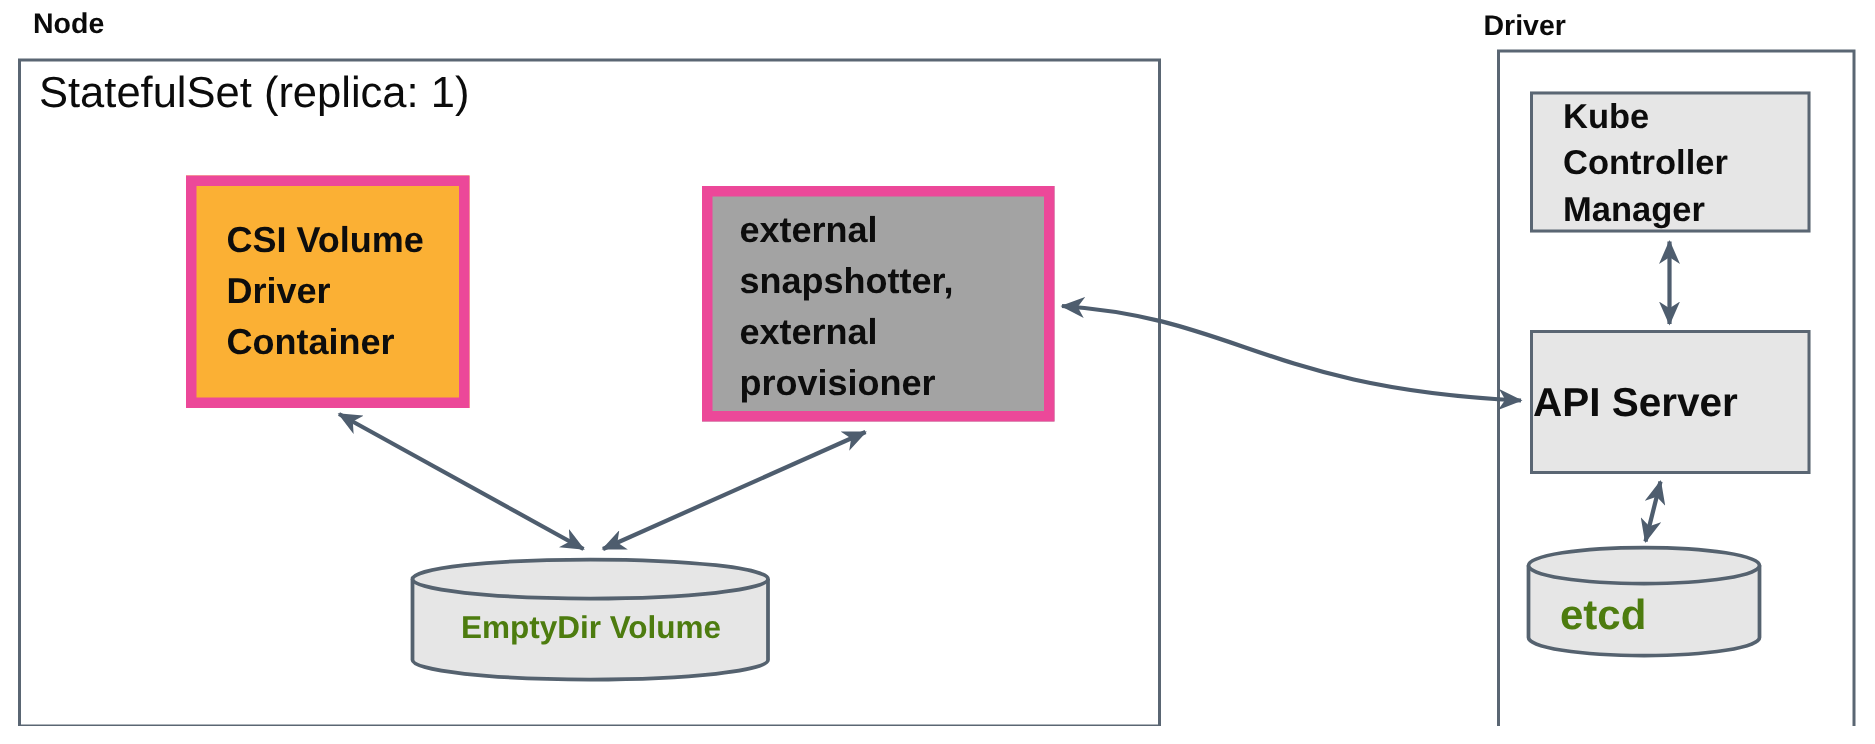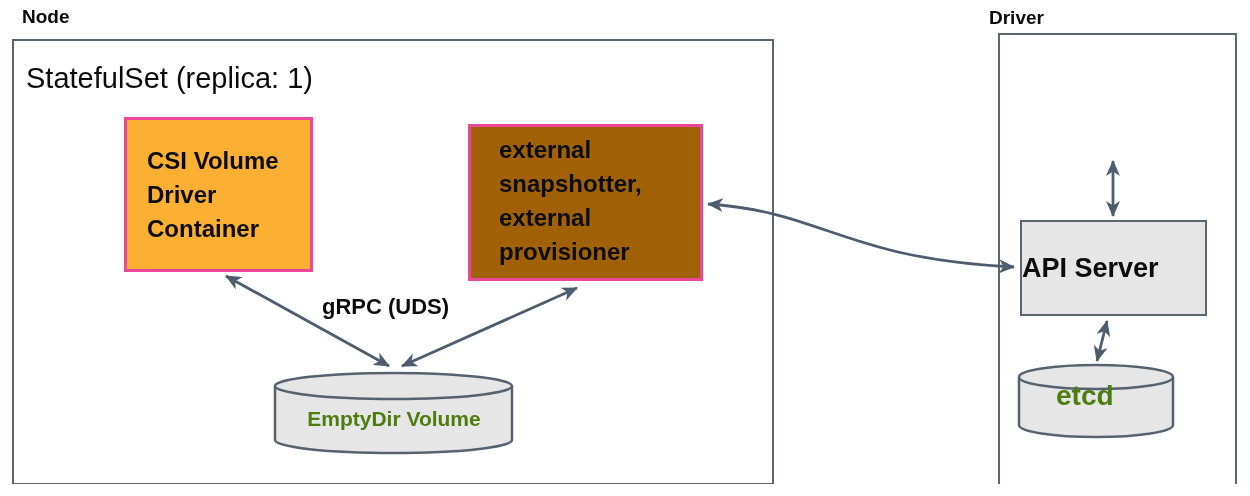--- a/index.html
+++ b/index.html
@@ -30,42 +30,41 @@
   }
   .outer-box.node-box   { left: 12px;  top: 39px; width: 762px; height: 446px; }
   .outer-box.master-box { left: 998px; top: 33px; width: 239px; height: 453px; }
 
   .statefulset-label {
     position: absolute;
     left: 26px; top: 46px;
     font-size: 29px;
     font-weight: normal;
     color: #0b0b0b;
-    margin-top: 16px;
   }
 
   .colored-box {
     position: absolute;
-    border: 3px solid #ec4899;
+    border: 7px solid #ec4899;
     display: flex;
     align-items: center;
     font-weight: bold;
     font-size: 24px;
     line-height: 34px;
     color: #0d0d0d;
   }
   .csi-box {
     left: 124px; top: 117px; width: 189px; height: 155px;
     background: #fbb034;
     padding-left: 20px; padding-right: 8px;
   }
   .ext-box {
     left: 468px; top: 124px; width: 235px; height: 157px;
-    background: #a16207;
-    padding-left: 28px; padding-right: 16px;
+    background: #a3a3a3;
+    padding-left: 18px; padding-right: 16px;
     align-items: flex-start;
     padding-top: 6px;
   }
 
   .gray-box {
     position: absolute;
     border: 2px solid #5a6673;
     background: #e6e6e6;
     font-weight: bold;
     color: #0d0d0d;
@@ -95,23 +94,22 @@
     position: absolute;
     font-weight: bold;
     color: #4d7c0f;
   }
   .emptydir-label {
     left: 274px; top: 407px; width: 240px;
     text-align: center;
     font-size: 21px;
   }
   .etcd-label {
-    left: 1040px; top: 380px;
+    left: 1040px; top: 394px;
     font-size: 28px;
-    margin-left: 16px;
   }
 
   svg.overlay {
     position: absolute;
     left: 0; top: 0;
     width: 1250px; height: 496px;
     pointer-events: none;
   }
 </style>
 </head>
@@ -128,26 +126,28 @@
   <div class="statefulset-label">StatefulSet (replica: 1)</div>
 
   <div class="colored-box csi-box">
     <span>CSI Volume Driver Container</span>
   </div>
 
   <div class="colored-box ext-box">
     <span>external snapshotter, external provisioner</span>
   </div>
 
+  <div class="gray-box kcm-box">
+    <span>Kube Controller Manager</span>
+  </div>
 
   <div class="gray-box api-box">
     <span>API Server</span>
   </div>
 
-  <div class="grpc-label">gRPC (UDS)</div>
 
   <svg class="overlay" viewBox="0 0 1250 496" xmlns="http://www.w3.org/2000/svg">
     <defs>
       <marker id="arrow" markerUnits="userSpaceOnUse" markerWidth="17" markerHeight="14" refX="15" refY="7" orient="auto-start-reverse">
         <path d="M0,0 L16,7 L0,14 L4.5,7 Z" fill="#4e5d6e"></path>
       </marker>
     </defs>
 
     <g>
       <path d="M275,386 V440 A118.5,13 0 0 0 512,440 V386" fill="#e6e6e6" stroke="#55626f" stroke-width="2.5"></path>

